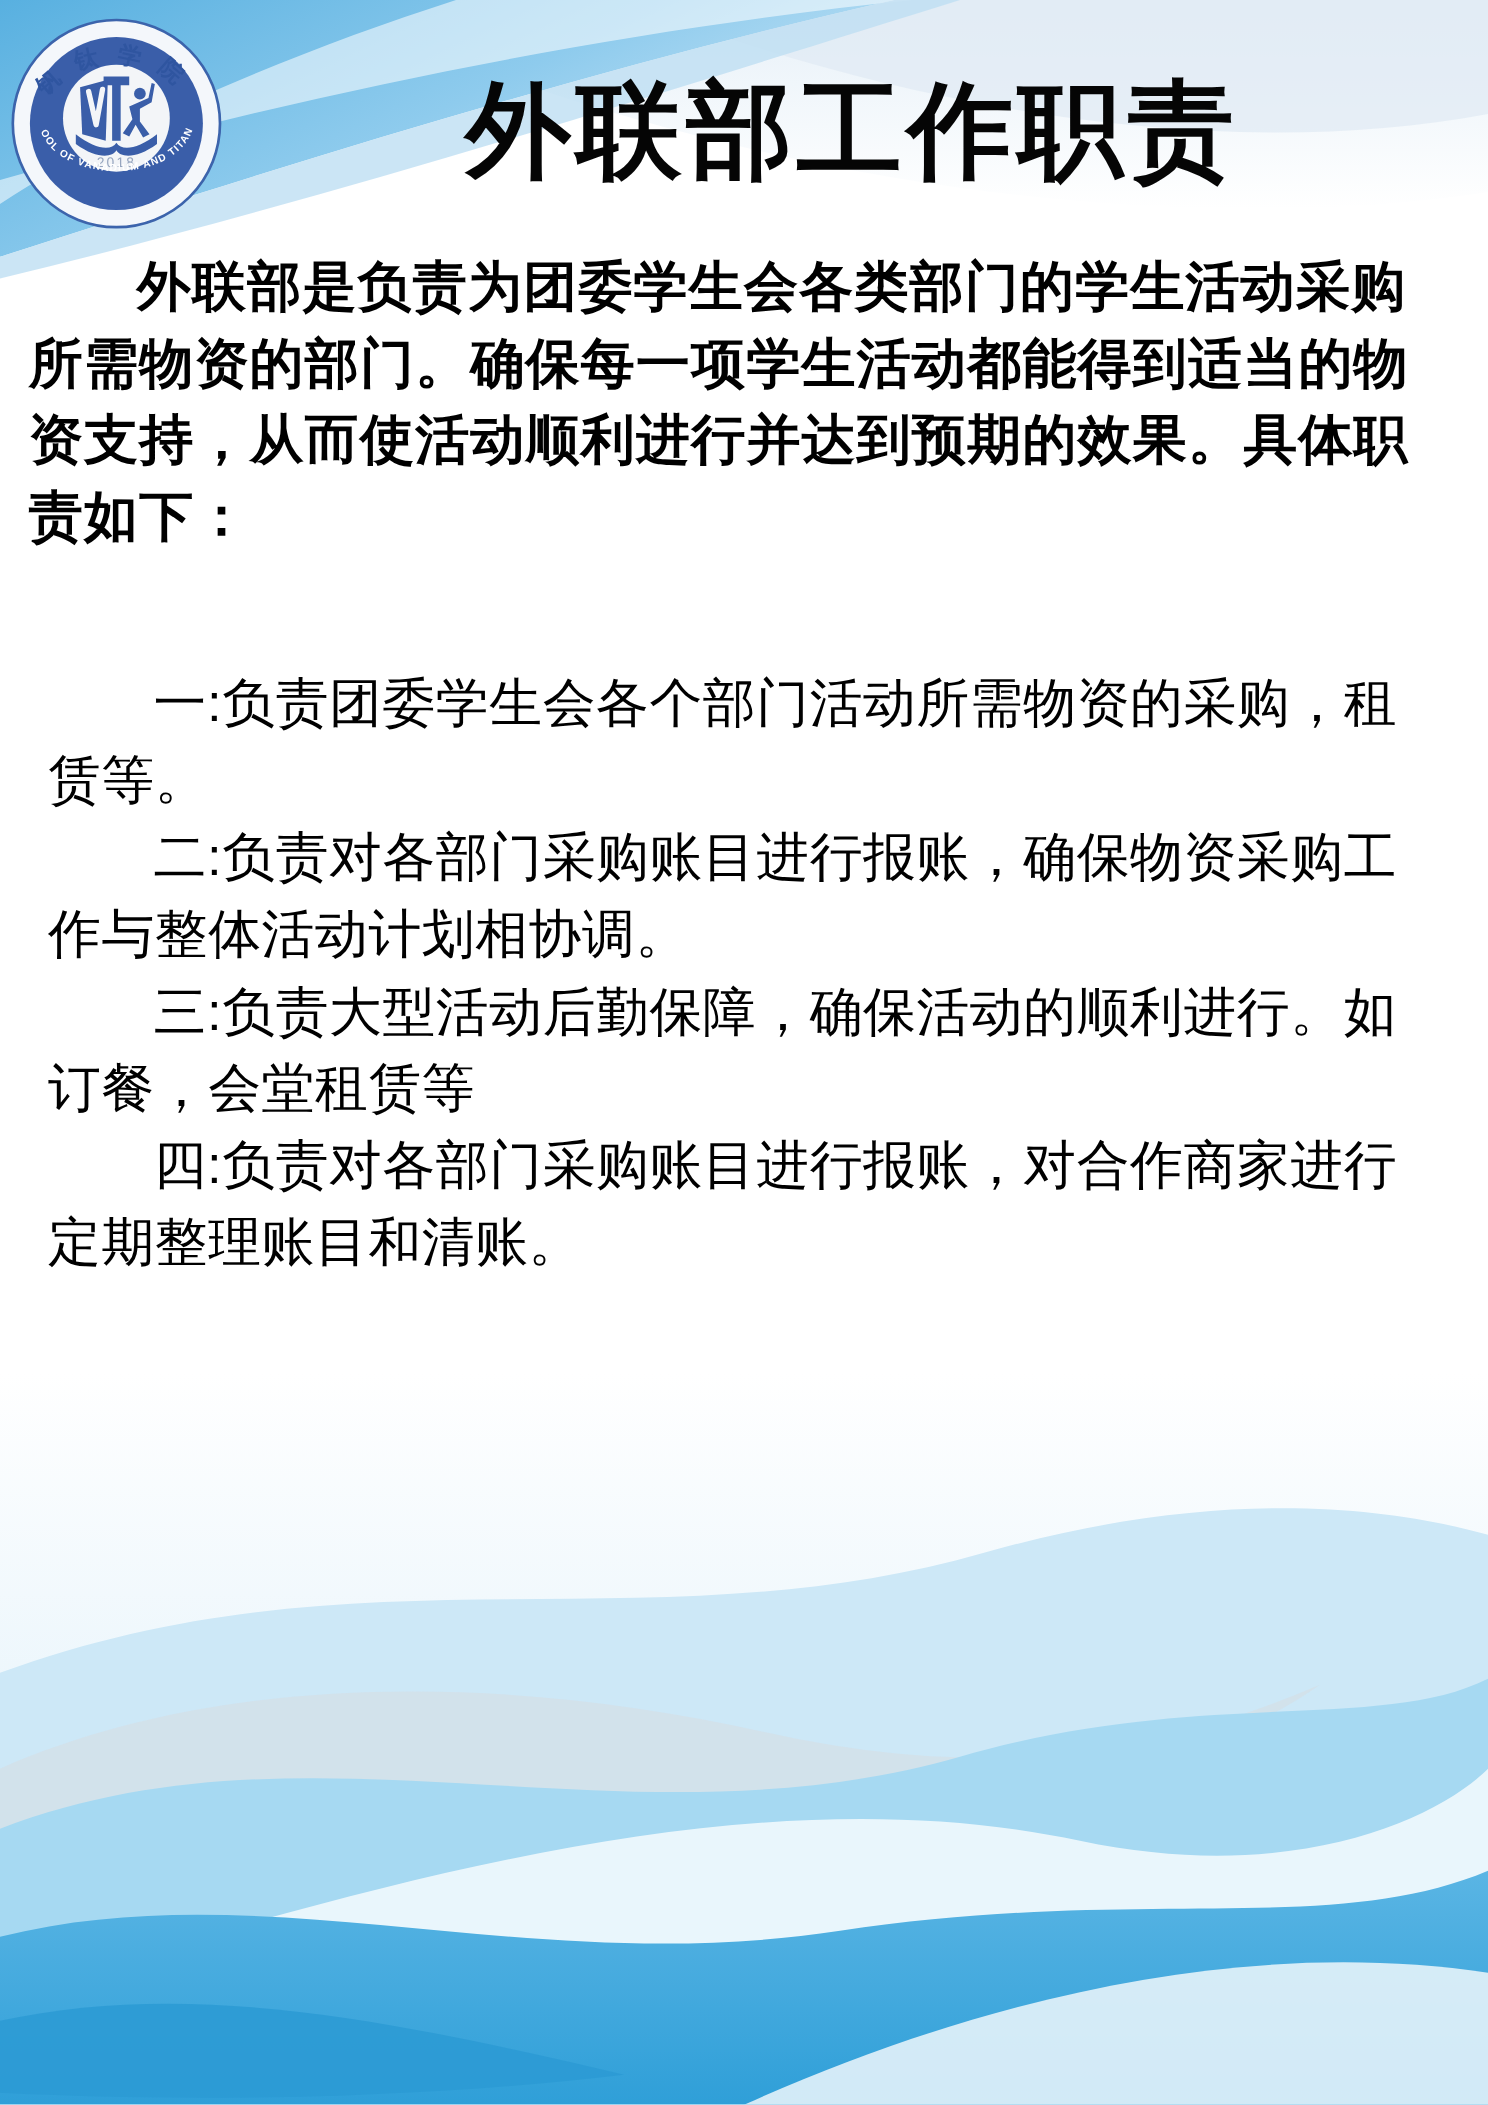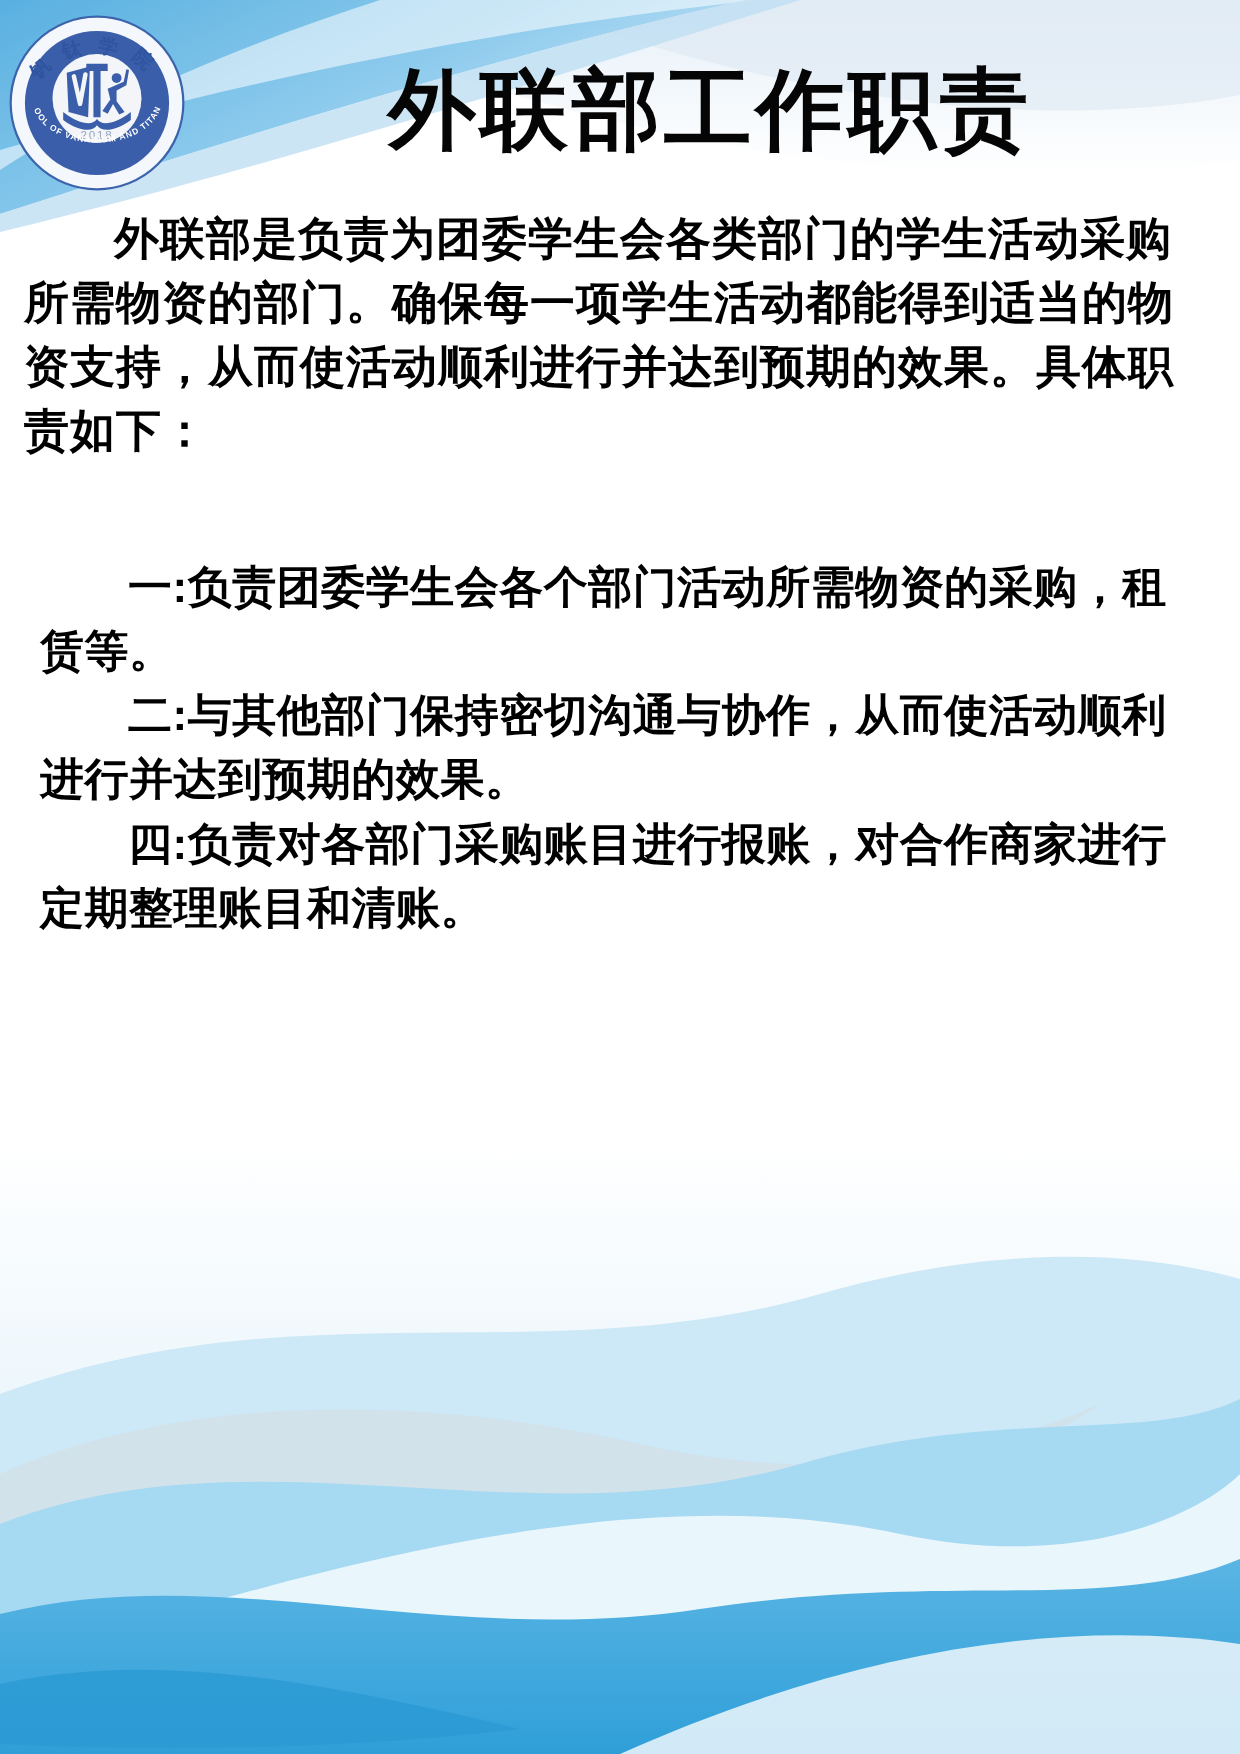--- a/index.html
+++ b/index.html
@@ -37,21 +37,21 @@
     line-height:1.42;
     text-indent:2em;
     letter-spacing:1px;
   }
   .duties{
     margin:92px 40px 0 40px;
   }
   .duty{
     margin:0;
     font-size:44px;
-    font-weight:700;
+    font-weight:400;
     line-height:1.46;
     text-indent:2em;
     letter-spacing:0.5px;
   }
 </style>
 </head>
 <body>
 
 <div class="page">
 
@@ -135,18 +135,19 @@
         <textPath href="#arcBottom" startOffset="50%" text-anchor="middle">SCHOOL OF VANADIUM AND TITANIUM</textPath>
       </text>
     </svg>
 
     <h1 class="title">外联部工作职责</h1>
 
     <p class="intro">外联部是负责为团委学生会各类部门的学生活动采购所需物资的部门。确保每一项学生活动都能得到适当的物资支持，从而使活动顺利进行并达到预期的效果。具体职责如下：</p>
 
     <div class="duties">
       <p class="duty">一:负责团委学生会各个部门活动所需物资的采购，租赁等。</p>
-      <p class="duty">二:与其他部门保持密切沟通与协作，从而使活动顺利进行并达到预期的效果。</p>
+      <p class="duty">二:负责对各部门采购账目进行报账，确保物资采购工作与整体活动计划相协调。</p>
+      <p class="duty">三:负责大型活动后勤保障，确保活动的顺利进行。如订餐，会堂租赁等</p>
       <p class="duty">四:负责对各部门采购账目进行报账，对合作商家进行定期整理账目和清账。</p>
     </div>
 
   </div>
 </div>
 
 </body></html>

